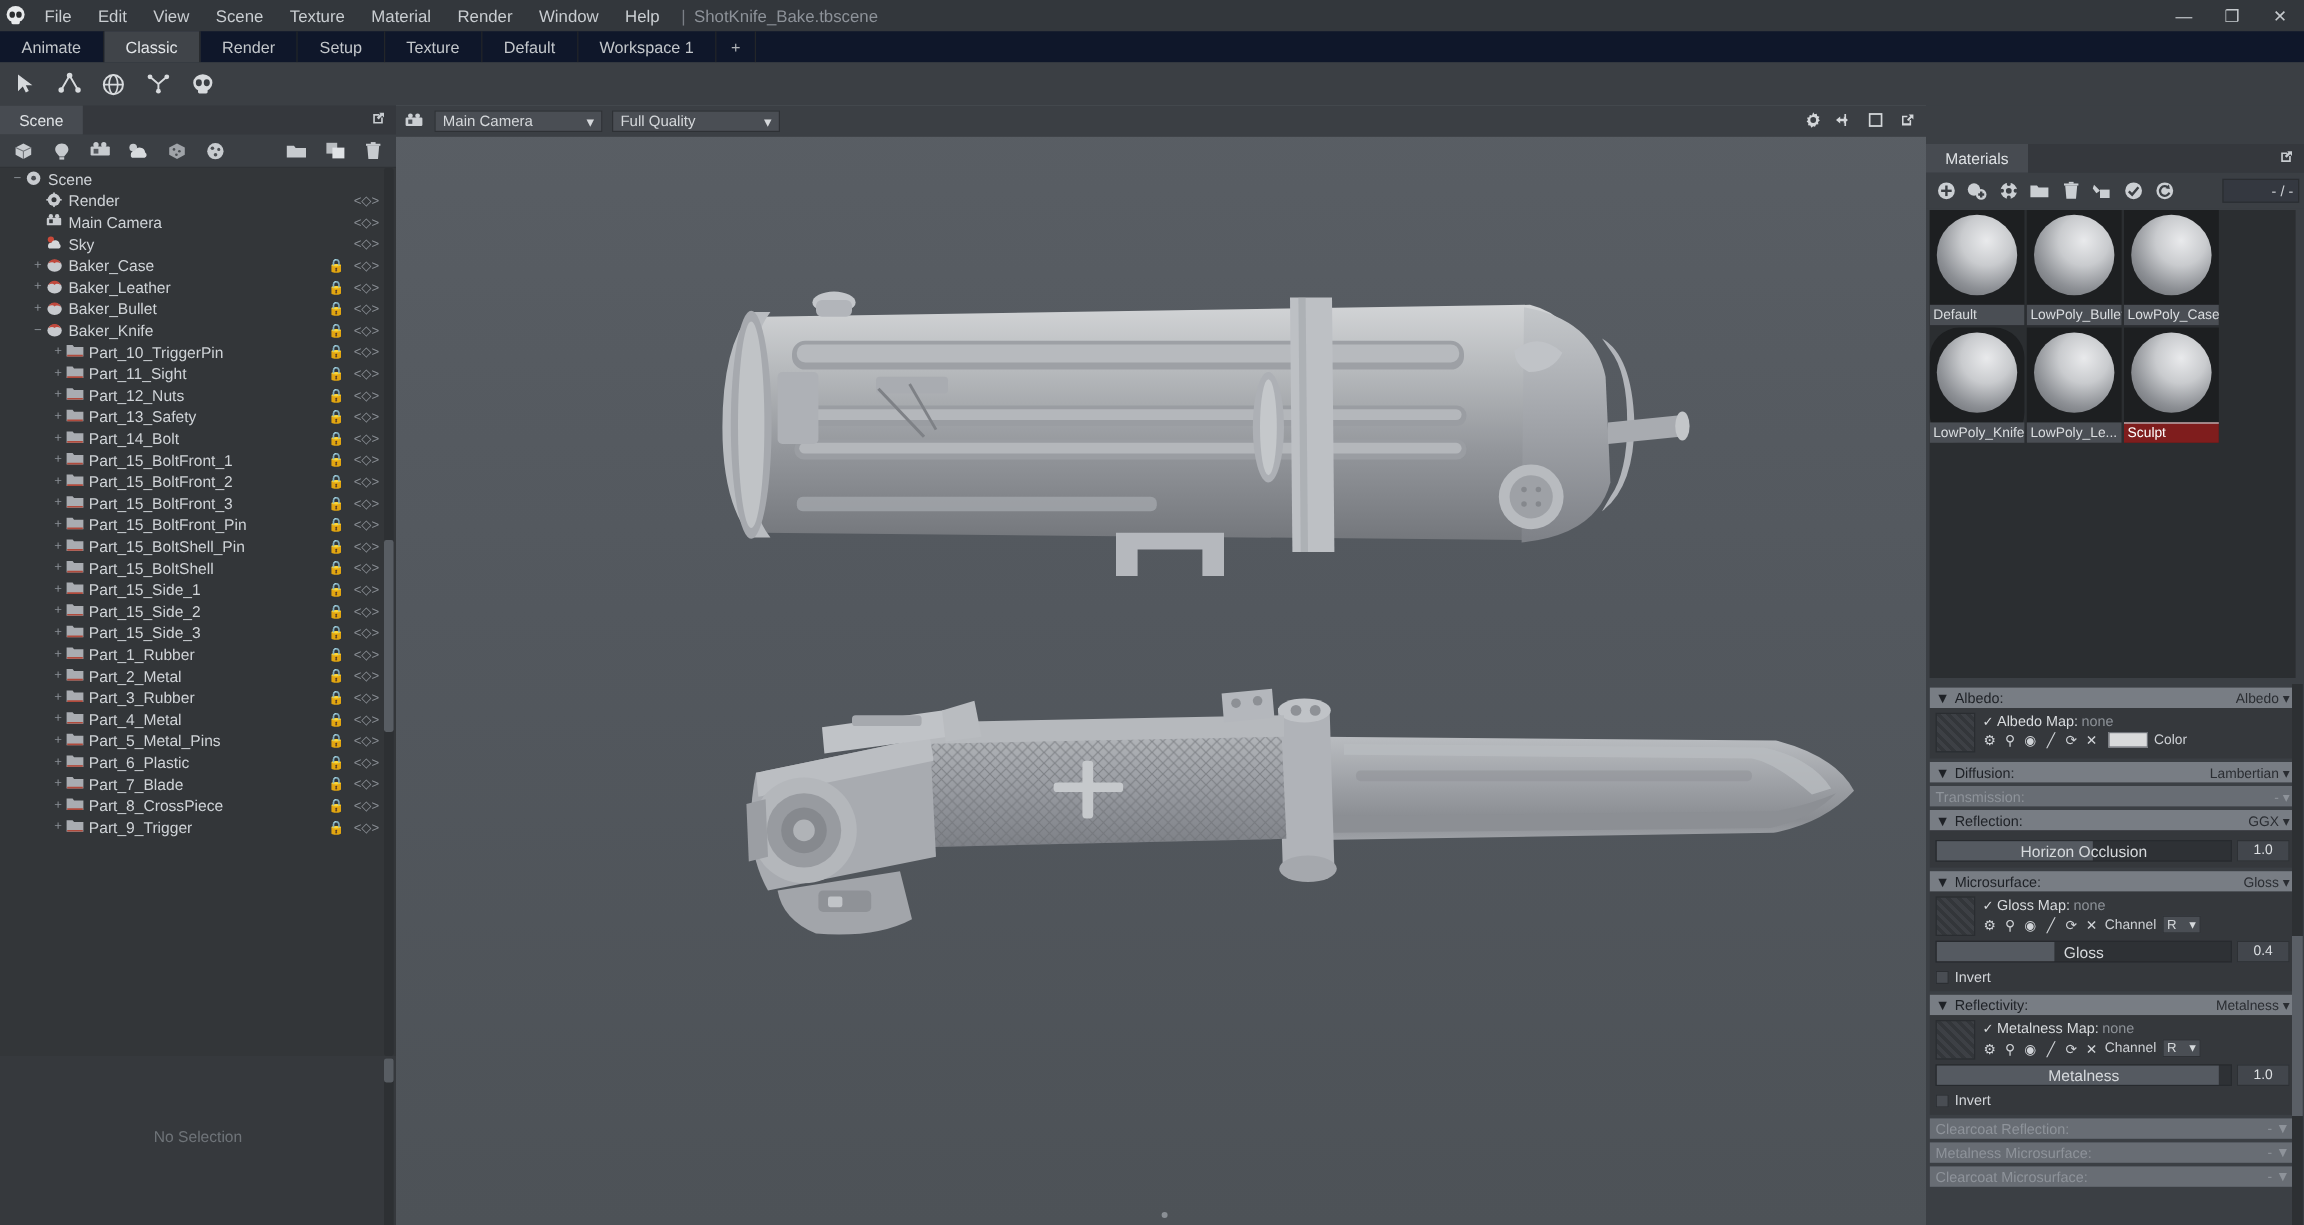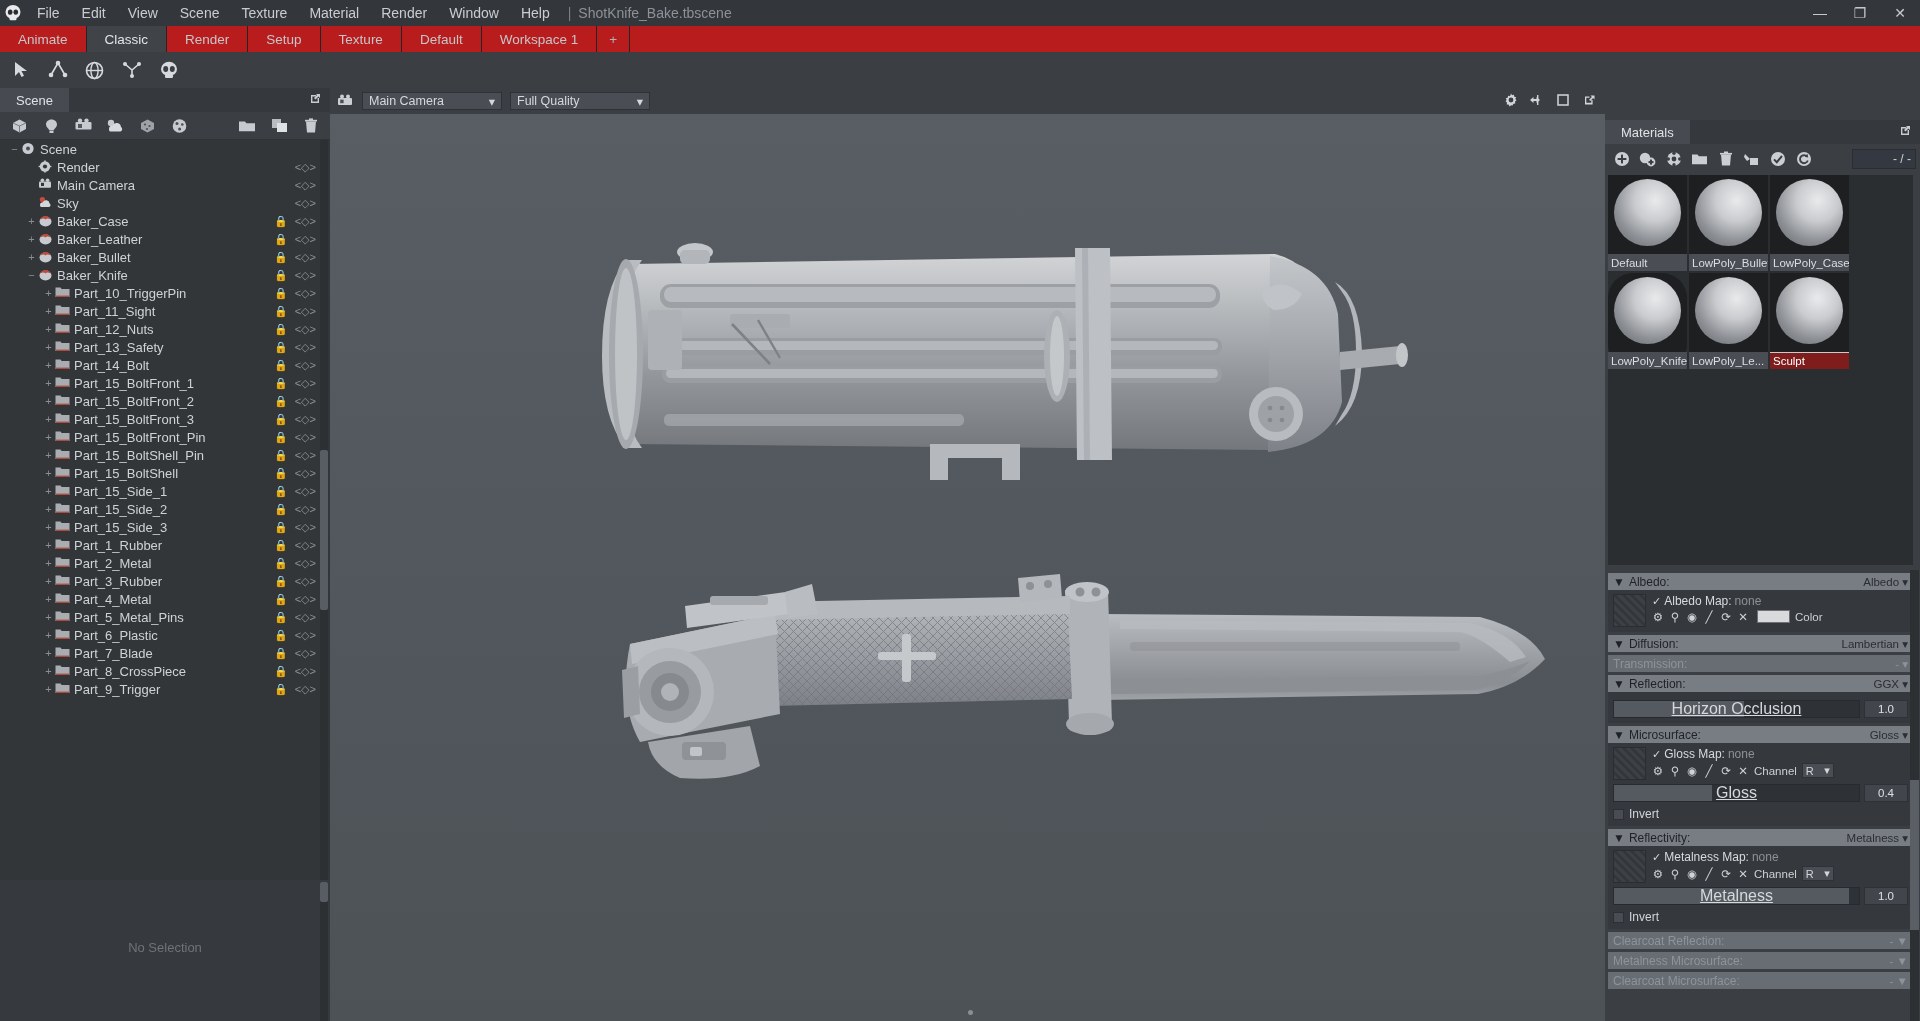--- a/index.html
+++ b/index.html
@@ -14,21 +14,21 @@
   .logo svg{ display:block; }
   .menu-item{ padding:0 11px; height:26px; line-height:26px; color:#c9cdd1; font-size:14px; cursor:default; }
   .tb-sep{ color:#7a7f86; padding:0 7px; font-size:14px; line-height:26px; }
   .tb-file{ color:#8d9299; font-size:14px; line-height:26px; }
   .winbtns{ position:absolute; right:0; top:0; height:26px; display:flex; }
   .winbtn{ width:40px; height:26px; display:flex; align-items:center; justify-content:center;
     color:#c5c9cd; font-size:14px; }
 
   
   .wstabs{ position:absolute; left:0; top:26px; width:1920px; height:26px;
-    background:#b91c1c; display:flex; align-items:stretch; }
+    background:#0f172a; display:flex; align-items:stretch; }
   .wstab{ padding:0 18px; display:flex; align-items:center; color:#c3c7cb; font-size:13.5px;
     border-right:1px solid #232629; cursor:default; }
   .wstab.active{ background:#404449; color:#e2e5e8; }
   .wstab.plus{ padding:0 12px; color:#b0b4b8; }
 
   
   .toolstrip{ position:absolute; left:0; top:52px; width:1920px; height:36px;
     background:#3b3f44; display:flex; align-items:center; padding-left:4px; gap:4px; }
   .tool{ width:33px; height:32px; display:flex; align-items:center; justify-content:center; }
 
@@ -110,21 +110,21 @@
   .mapname{ color:#d8dbde; font-size:12px; display:flex; align-items:center; gap:3px; }
   .mapname .none{ color:#8d9298; }
   .check{ color:#d6d9dc; font-size:11px; }
   .maprow2{ display:flex; align-items:center; gap:5px; margin-top:2px; color:#cdd0d4; font-size:11.5px; }
   .mi{ width:12px; height:12px; display:flex; align-items:center; justify-content:center; color:#cfd2d6; }
   .colorbox{ width:33px; height:13px; background:#d9dadb; border:1px solid #6d7177; margin-left:3px; }
   .chanbox{ width:32px; height:15px; background:#4a4e54; border:1px solid #2e3135; color:#d5d8db;
     font-size:11px; display:flex; align-items:center; justify-content:space-between; padding:0 3px; }
   .slider{ height:18px; background:#2e3135; border:1px solid #272a2e; position:relative;
     display:flex; align-items:center; justify-content:center; margin-top:4px; }
-  .slider .lbl{ color:#d6d9dc; font-size:16px; position:relative; z-index:2;text-decoration:underline; }
+  .slider .lbl{ color:#d6d9dc; font-size:13px; position:relative; z-index:2; }
   .slider .fill{ position:absolute; left:0; top:0; bottom:0; background:#555a61; }
   .sliderrow{ display:flex; gap:4px; align-items:center; }
   .sliderrow .slider{ flex:1; }
   .valbox{ width:44px; height:18px; background:#42464c; border:1px solid #2e3135; color:#dde0e3;
     font-size:11.5px; display:flex; align-items:center; justify-content:center; margin-top:4px; }
   .invertrow{ display:flex; align-items:center; gap:5px; margin-top:5px; color:#d2d5d9; font-size:12px; }
   .cbox{ width:11px; height:11px; background:#494d53; border:1px solid #2c2f33; }
   .rscroll{ position:absolute; right:1px; top:450px; width:9px; height:480px; background:#2d3033; }
   .rscroll .thumb{ position:absolute; left:0; top:210px; width:9px; height:150px; background:#5a5f66; }
 </style>

